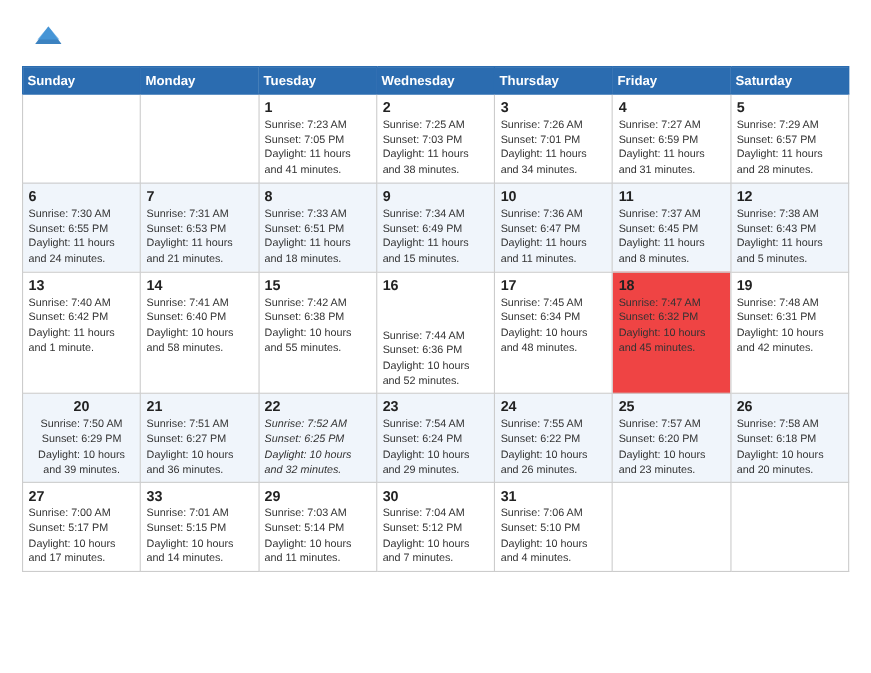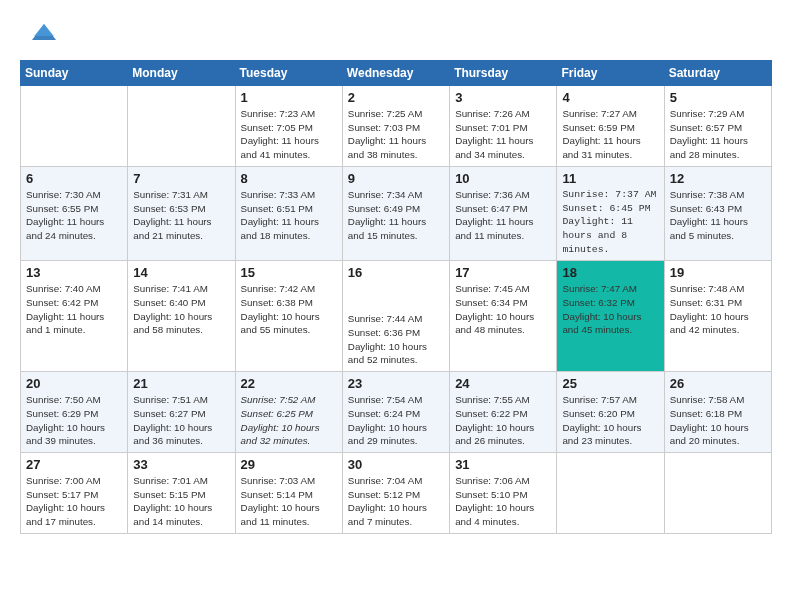--- a/index.html
+++ b/index.html
@@ -181,21 +181,21 @@
 Daylight: 11 hours and 15 minutes.</div>
           </td>
           <td style="background: rgb(240, 245, 251);">
             <span class="day-number">10</span>
             <div class="day-info" style="white-space: pre-line;">Sunrise: 7:36 AM
 Sunset: 6:47 PM
 Daylight: 11 hours and 11 minutes.</div>
           </td>
           <td style="background: rgb(240, 245, 251);">
             <span class="day-number">11</span>
-            <div class="day-info" style="white-space: pre-line; font-family: Liberation Mono, monospace;">Sunrise: 7:37 AM
+            <div class="day-info" style="white-space: pre-line;">Sunrise: 7:37 AM
 Sunset: 6:45 PM
 Daylight: 11 hours and 8 minutes.</div>
           </td>
           <td style="background: rgb(240, 245, 251);">
             <span class="day-number">12</span>
             <div class="day-info" style="white-space: pre-line;">Sunrise: 7:38 AM
 Sunset: 6:43 PM
 Daylight: 11 hours and 5 minutes.</div>
           </td>
         </tr>
@@ -223,35 +223,35 @@
             <div class="day-info" style="white-space: pre-line; margin-top: 32px;">Sunrise: 7:44 AM
 Sunset: 6:36 PM
 Daylight: 10 hours and 52 minutes.</div>
           </td>
           <td style="background: rgb(255, 255, 255);">
             <span class="day-number">17</span>
             <div class="day-info" style="white-space: pre-line;">Sunrise: 7:45 AM
 Sunset: 6:34 PM
 Daylight: 10 hours and 48 minutes.</div>
           </td>
-          <td style="background: #14b8a6;">
+          <td style="background: #ef4444;">
             <span class="day-number">18</span>
             <div class="day-info" style="white-space: pre-line;">Sunrise: 7:47 AM
 Sunset: 6:32 PM
 Daylight: 10 hours and 45 minutes.</div>
           </td>
           <td style="background: rgb(255, 255, 255);">
             <span class="day-number">19</span>
             <div class="day-info" style="white-space: pre-line;">Sunrise: 7:48 AM
 Sunset: 6:31 PM
 Daylight: 10 hours and 42 minutes.</div>
           </td>
         </tr>
         <tr>
-          <td style="background: rgb(240, 245, 251);">
+          <td style="background: rgb(240, 245, 251); text-align: center;">
             <span class="day-number">20</span>
             <div class="day-info" style="white-space: pre-line;">Sunrise: 7:50 AM
 Sunset: 6:29 PM
 Daylight: 10 hours and 39 minutes.</div>
           </td>
           <td style="background: rgb(240, 245, 251);">
             <span class="day-number">21</span>
             <div class="day-info" style="white-space: pre-line;">Sunrise: 7:51 AM
 Sunset: 6:27 PM
 Daylight: 10 hours and 36 minutes.</div>

